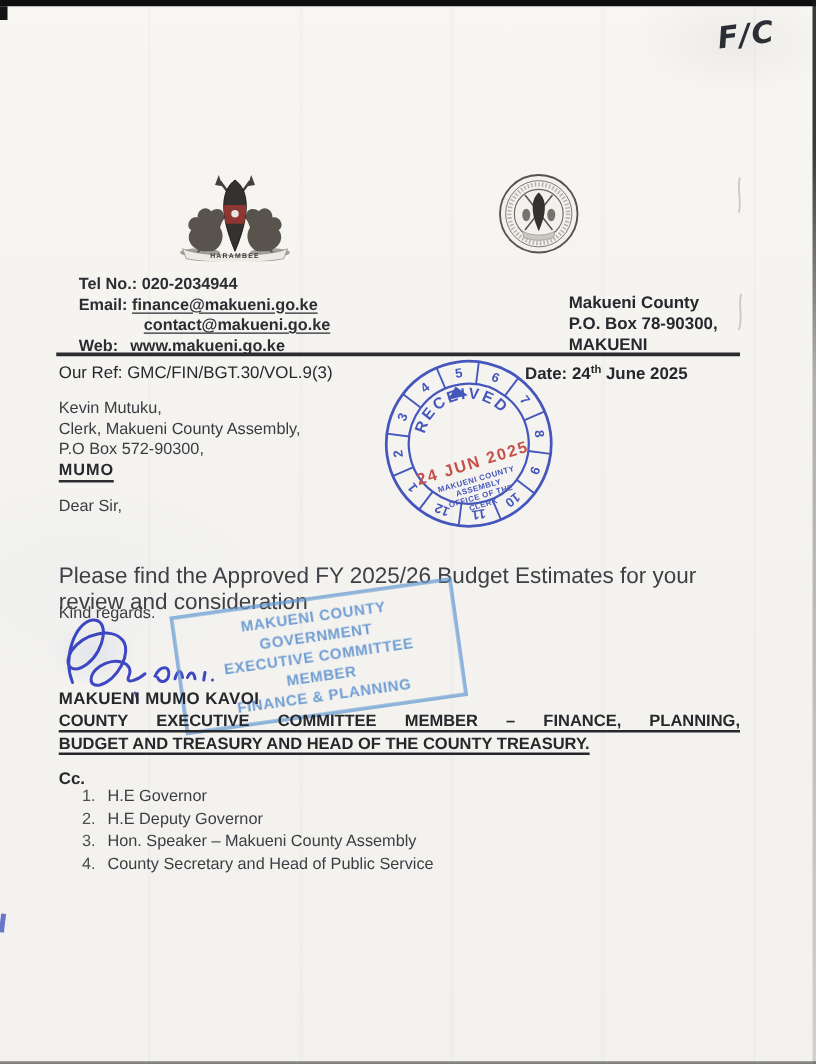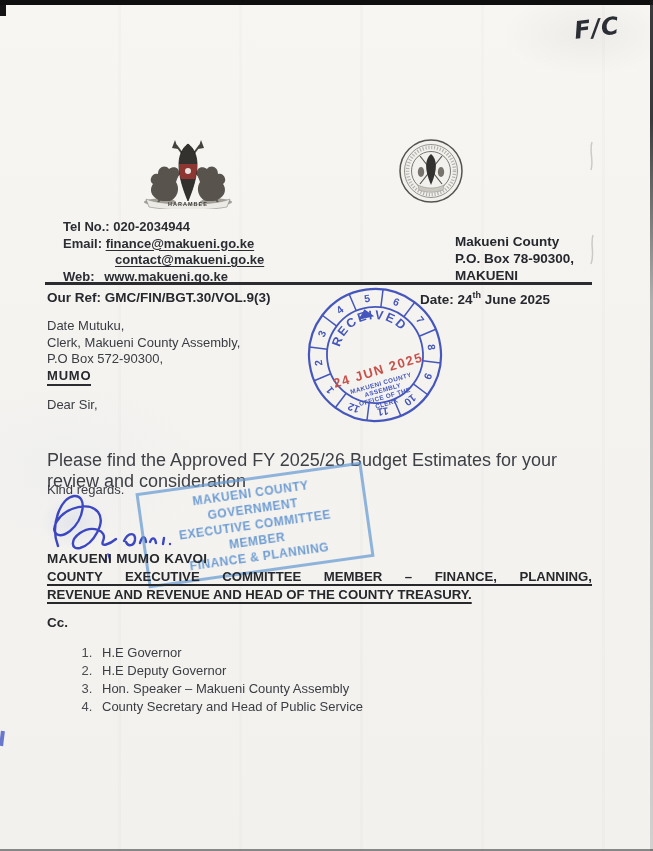--- a/index.html
+++ b/index.html
@@ -30,21 +30,21 @@
   .h-republic{left:118px;top:121px;font-size:14.5px;font-weight:700;color:#1f2126;letter-spacing:.3px;}
   .h-gov{left:299px;top:121px;font-size:14.5px;font-weight:700;color:#1f2126;letter-spacing:.2px;}
   .h-treasury{left:256px;top:202px;font-size:14px;font-weight:700;color:#1f2126;letter-spacing:.5px;}
   
   .contact{left:63px;top:219px;font-size:13px;line-height:16.5px;color:#2b2d33;font-weight:600;}
   .contact .lbl{font-weight:700;}
   .contact a, .contact .u{color:#2b2d33;text-decoration:underline;text-underline-offset:2px;}
   .indent2{padding-left:52px;}
   .addr-right{left:455px;top:233px;font-size:13.5px;line-height:17px;font-weight:700;color:#26282d;}
   .divider{left:45px;top:282px;width:547px;height:3px;background:#2b2b30;}
-  .ref-row-left{left:47px;top:290px;font-size:13.5px;font-weight:700;color:#26282d;text-align:right;}
+  .ref-row-left{left:47px;top:290px;font-size:13.5px;font-weight:400;color:#26282d;text-align:right;}
   .ref-row-right{left:420px;top:290px;font-size:13.5px;font-weight:700;color:#26282d;}
   sup{font-size:9px;}
   
   .recipient{left:47px;top:318px;font-size:13px;line-height:16.5px;color:#3a3c42;}
   .wote{font-weight:700;color:#26282d;letter-spacing:.8px;border-bottom:2px solid #2b2d33;display:inline-block;padding-bottom:0px;}
   .salutation{left:47px;top:397px;font-size:13px;color:#3a3c42;}
   .subject{left:47px;top:424px;font-size:13.2px;font-weight:700;color:#26282c;
     text-decoration:underline;text-decoration-thickness:1.5px;text-underline-offset:3px;letter-spacing:.1px;}
   .bodytext{left:47px;top:450px;font-size:18px;color:#3e4046;width:560px;}
   .closing{left:47px;top:482px;font-size:13px;color:#3a3c42;text-align:right;}
@@ -56,21 +56,21 @@
     line-height:16px;letter-spacing:.5px;filter:blur(.25px);}
   .round-stamp{left:305px;top:285px;opacity:.88;}
   
   .signer-name{left:47px;top:551px;font-size:13.5px;font-weight:700;color:#26282c;letter-spacing:.3px;}
   .signer-title{left:47px;top:568px;width:545px;font-size:13.2px;font-weight:700;color:#26282c;line-height:17.5px;}
   .signer-title .l1{text-align:justify;text-align-last:justify;text-decoration:underline;text-decoration-thickness:1.5px;text-underline-offset:3px;}
   .signer-title .l2{text-decoration:underline;text-decoration-thickness:1.5px;text-underline-offset:3px;}
   
   .cc-label{left:47px;top:615px;font-size:13.5px;font-weight:700;color:#26282c;}
   .cc-list{left:58px;top:628px;font-size:13px;color:#3b3d43;}
-  .cc-list ol{margin:16px;padding-left:22px;}
+  .cc-list ol{margin:0;padding-left:22px;}
   .cc-list li{line-height:18px;padding-left:6px;}
   .cc-list li::marker{color:#4a4c52;}
 </style>
 </head>
 <body>
 
 <div class="page">
 
   <div class="abs bar-top"></div>
   <div class="abs nub-left"></div>
@@ -141,21 +141,21 @@
     <div>P.O. Box 78-90300,</div>
     <div>MAKUENI</div>
   </div>
 
   <div class="abs divider"></div>
 
   <div class="abs ref-row-left">Our Ref: GMC/FIN/BGT.30/VOL.9(3)</div>
   <div class="abs ref-row-right"><span>Date: 24</span><sup>th</sup><span> June 2025</span></div>
 
   <div class="abs recipient">
-    <div>Date Mutuku,</div>
+    <div>Kevin Mutuku,</div>
     <div>Clerk, Makueni County Assembly,</div>
     <div>P.O Box 572-90300,</div>
     <div class="wote">MUMO</div>
   </div>
 
   <div class="abs salutation">Dear Sir,</div>
   <div class="abs bodytext">Please find the Approved FY 2025/26 Budget Estimates for your review and consideration</div>
   <div class="abs closing">Kind regards.</div>
 
   <svg class="abs signature" width="170" height="78" viewBox="0 0 170 78">
@@ -222,21 +222,21 @@
           <text x="70" y="115">OFFICE OF THE</text>
           <text x="70" y="122">CLERK</text>
         </g>
       </g>
     </g>
   </svg>
 
   <div class="abs signer-name">MAKUENI MUMO KAVOI</div>
   <div class="abs signer-title">
     <div class="l1">COUNTY EXECUTIVE COMMITTEE MEMBER – FINANCE, PLANNING,</div>
-    <div class="l2">REVENUE AND REVENUE AND HEAD OF THE COUNTY TREASURY.</div>
+    <div class="l2">BUDGET AND TREASURY AND HEAD OF THE COUNTY TREASURY.</div>
   </div>
 
   <div class="abs cc-label">Cc.</div>
   <div class="abs cc-list">
     <ol>
       <li>H.E Governor</li>
       <li>H.E Deputy Governor</li>
       <li>Hon. Speaker – Makueni County Assembly</li>
       <li>County Secretary and Head of Public Service</li>
     </ol>

